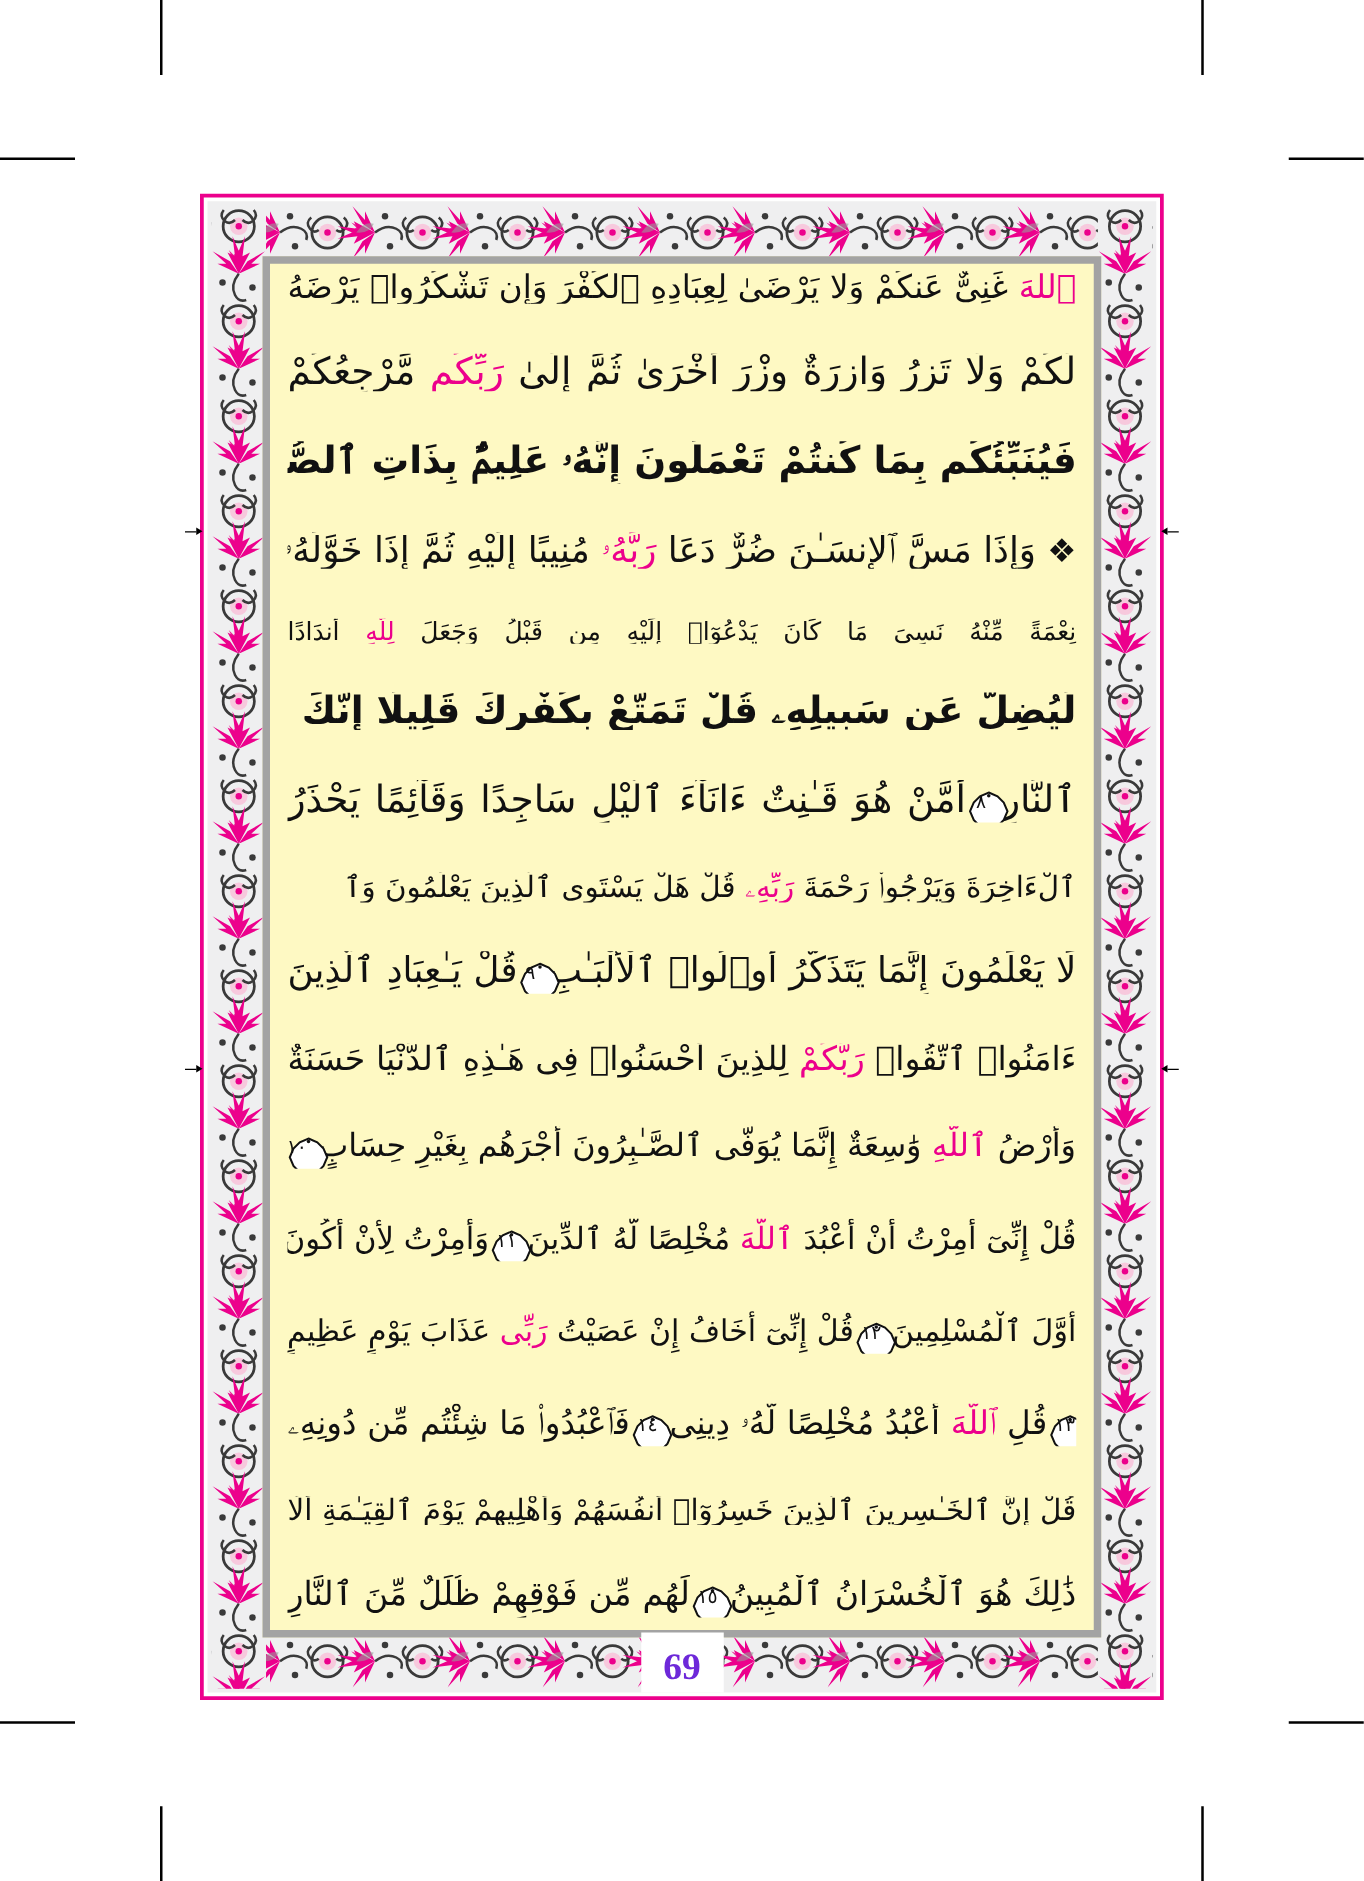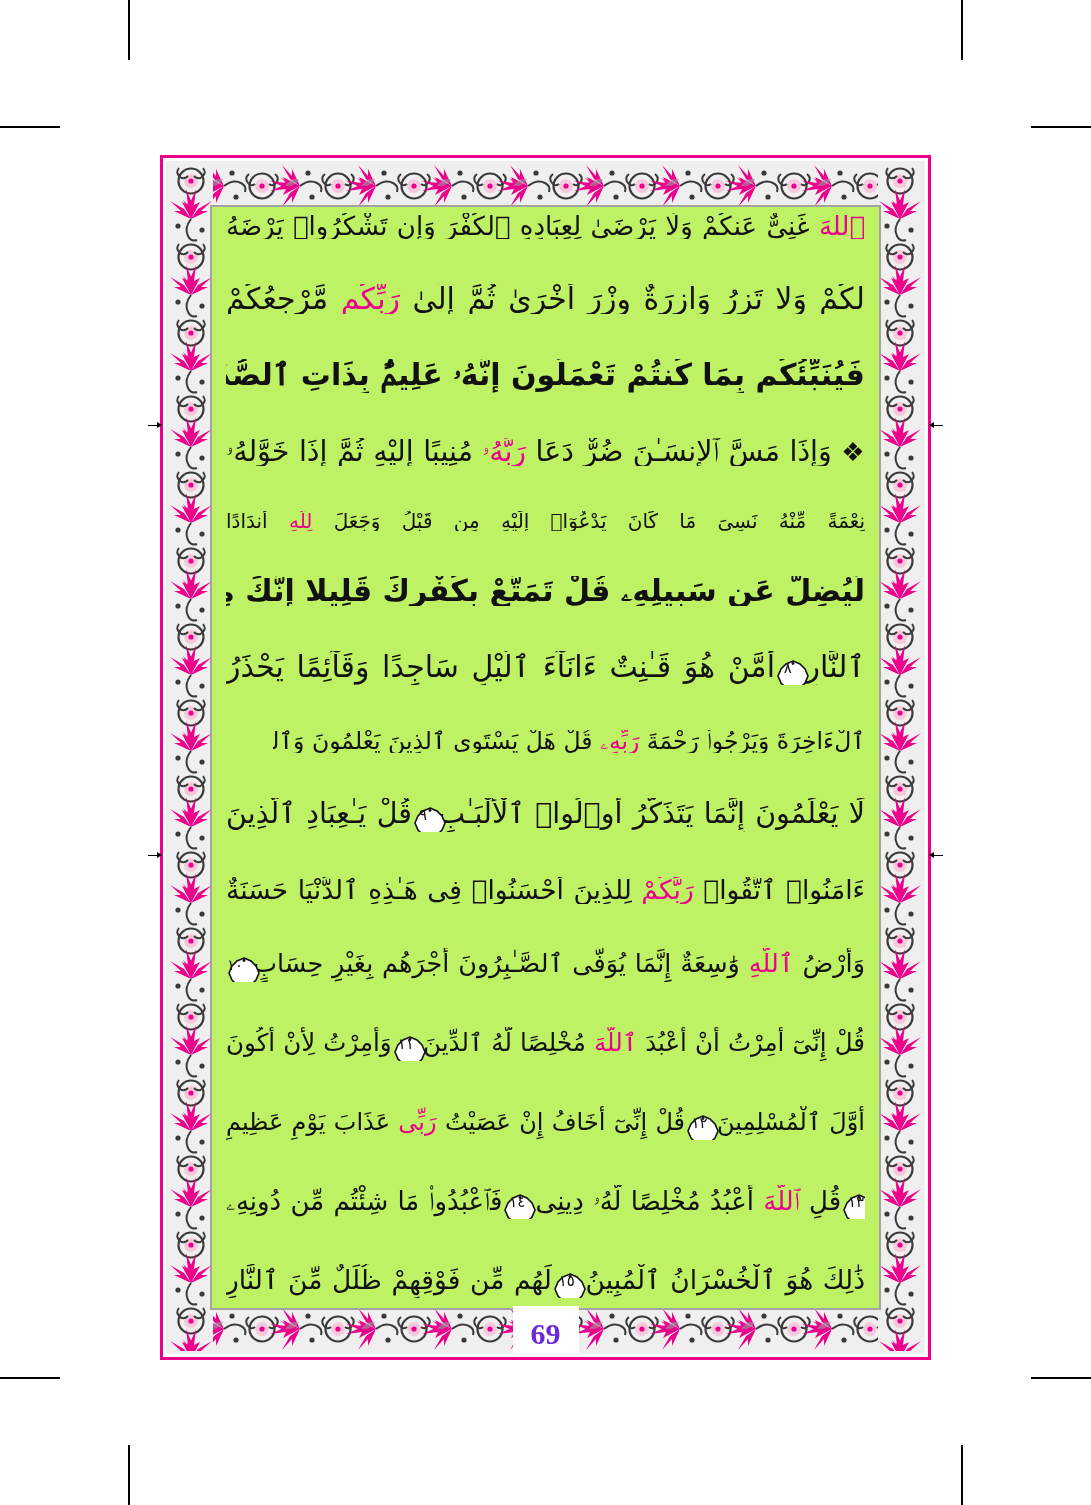--- a/index.html
+++ b/index.html
@@ -25,22 +25,22 @@
   #ornament-band{
     position:absolute;inset:3px;
     box-sizing:border-box;
     background:#efeff0;
     border:0;
   }
   
   #text-field{
     position:absolute;left:44px;top:44px;right:44px;bottom:44px;
     box-sizing:border-box;
-    border:2px solid #a3a3a3;
-    background:#bef264;
+    border:6px solid #a3a3a3;
+    background:#fef9c3;
   }
 
   
   .orn{position:absolute;overflow:hidden;}
   .orn svg{display:block;}
 
   #orn-top{left:3px;top:3px;right:3px;height:44px;}
   #orn-bottom{left:3px;bottom:3px;right:3px;height:44px;}
   #orn-left{left:3px;top:3px;bottom:3px;width:44px;}
   #orn-right{right:3px;top:3px;bottom:3px;width:44px;}
@@ -360,20 +360,23 @@
             <svg class="ring" viewBox="0 0 34 34">
               <polygon points="17,2 24,5 29,10 32,17 29,24 24,29 17,32 10,29 5,24 2,17 5,10 10,5" fill="#fff" stroke="#111" stroke-width="1.6"></polygon>
               <circle cx="17" cy="4.5" r="1.4" fill="#111"></circle>
               <circle cx="17" cy="29.5" r="1.4" fill="#111"></circle>
             </svg>
             <span class="glyph">١٤</span>
           </span>
           <span>فَٱعْبُدُوا۟ مَا شِئْتُم مِّن دُونِهِۦ</span>
         </div>
 
+        <div class="ayah-line" style="font-size: 23.5px;">
+          <span>قُلْ إِنَّ ٱلْخَـٰسِرِينَ ٱلَّذِينَ خَسِرُوٓا۟ أَنفُسَهُمْ وَأَهْلِيهِمْ يَوْمَ ٱلْقِيَـٰمَةِ أَلَا</span>
+        </div>
 
         <div class="ayah-line" style="font-size: 26.5px;">
           <span>ذَٰلِكَ هُوَ ٱلْخُسْرَانُ ٱلْمُبِينُ</span>
           <span class="vnum">
             <svg class="ring" viewBox="0 0 34 34">
               <polygon points="17,2 24,5 29,10 32,17 29,24 24,29 17,32 10,29 5,24 2,17 5,10 10,5" fill="#fff" stroke="#111" stroke-width="1.6"></polygon>
               <circle cx="17" cy="4.5" r="1.4" fill="#111"></circle>
               <circle cx="17" cy="29.5" r="1.4" fill="#111"></circle>
             </svg>
             <span class="glyph">١٥</span>

